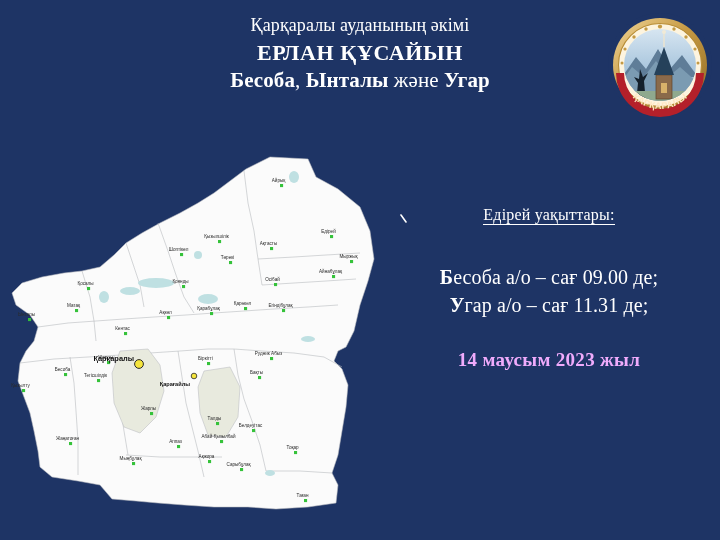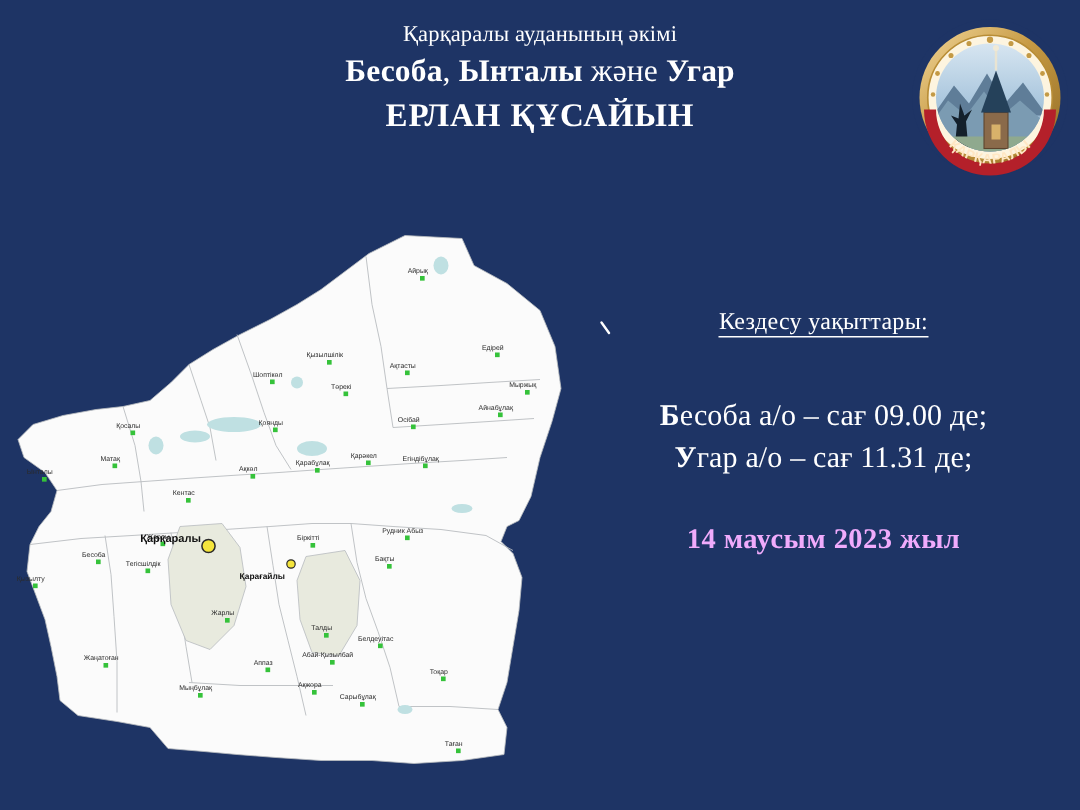--- a/index.html
+++ b/index.html
@@ -12,21 +12,21 @@
   }
   #poster{position:absolute;inset:0;width:720px;height:540px;}
 
   
   .header{
     position:absolute;left:0;top:14px;width:720px;
     text-align:center;line-height:1.32;
     z-index:3;pointer-events:none;
   }
   .hl{display:block;white-space:nowrap;letter-spacing:.1px;}
-  .hl1{font-size:15px;font-weight:400;}
+  .hl1{font-size:18px;font-weight:400;}
   .hl2{font-size:22px;font-weight:700;letter-spacing:.6px;}
   .hl3{font-size:21px;font-weight:400;}
   .hl3 b{font-weight:700;}
   .hl4{font-size:21px;font-weight:400;}
 
   
   .emblem{
     position:absolute;right:6px;top:11px;width:108px;height:108px;z-index:5;
   }
   .emblem svg{display:block;width:108px;height:108px;}
@@ -76,22 +76,22 @@
   .region-shade{fill:#e8eade;stroke:#b9bcc0;stroke-width:.55;}
   .water{fill:#bfe0e2;stroke:none;}
 </style>
 </head>
 <body>
 
 <div id="poster">
 
   <div class="header">
     <span class="hl hl1">Қарқаралы ауданының әкімі</span>
+    <span class="hl hl2">ЕРЛАН ҚҰСАЙЫН</span>
     <span class="hl hl3"><b>Бесоба</b><span>, </span><b>Ынталы</b><span> және </span><b>Угар</b></span>
-    <span class="hl hl2">ЕРЛАН ҚҰСАЙЫН</span>
   </div>
 
   <div class="emblem">
     <svg viewBox="0 0 108 108" xmlns="http://www.w3.org/2000/svg">
       <defs>
         <clipPath id="innerClip">
             <circle cx="54" cy="54" r="36"></circle>
           </clipPath>
         <linearGradient id="skyG" x1="0" y1="0" x2="0" y2="1">
           <stop offset="0" stop-color="#d9e7f2"></stop>
@@ -350,21 +350,21 @@
       <text class="mlabel-mid" x="182" y="231" text-anchor="end">Қарағайлы</text>
     </svg>
   </div>
 
   <div class="rpanel">
     <div class="tick">
       <svg viewBox="0 0 10 10" width="10" height="10" xmlns="http://www.w3.org/2000/svg">
         <path d="M1,1 L6,8" stroke="#ffffff" stroke-width="1.6" fill="none" stroke-linecap="round"></path>
       </svg>
     </div>
-    <div class="times-title">Кездесу уақыттары:</div>
+    <div class="times-title">Едірей уақыттары:</div>
     <div class="times-list">
       <div class="tline"><span class="lead">Б</span><span>есоба а/о – сағ 09.00 де;</span></div>
       <div class="tline"><span class="lead">У</span><span>гар а/о – сағ 11.31 де;</span></div>
     </div>
     <div class="date">14 маусым 2023 жыл</div>
   </div>
 
 </div>
 
 </body></html>

